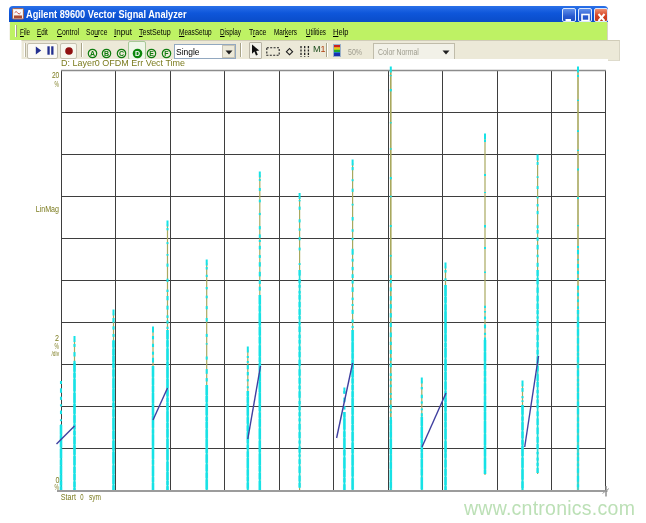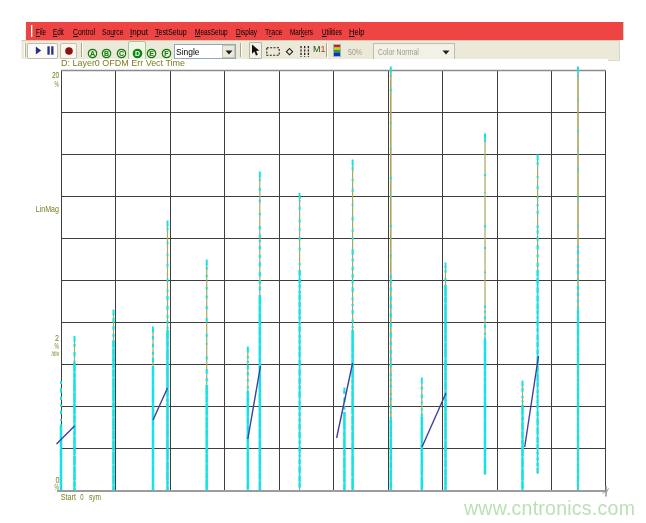--- a/index.html
+++ b/index.html
@@ -9,34 +9,54 @@
   .titlebar{position:absolute;left:0;top:0;width:599px;height:15.5px;
      background:linear-gradient(#2a70e8 0%,#0e56da 45%,#0a4cc8 100%);
      border-radius:4px 4px 0 0;}
   .ticon{position:absolute;left:3px;top:2px;width:12px;height:12px;}
   .ttext{position:absolute;left:17px;top:1.5px;color:#ffffff;font-size:11px;font-weight:bold;
      white-space:nowrap;transform:scaleX(0.835);transform-origin:0 0;}
   .tbtns{position:absolute;right:0.5px;top:2px;height:13.5px;display:flex;gap:1.5px;}
   .tbtn{width:14.5px;height:13.5px;border:1px solid #dce8fc;border-radius:2px;box-sizing:border-box;
      background:linear-gradient(#6090ea, #2a5ad0 60%, #1e4ec0);position:relative;overflow:hidden;}
   .tbtn.close{background:linear-gradient(#ef9070,#d64224 55%,#c03a1e);width:14px;}
-  .menubar{position:absolute;left:16px;top:15.5px;width:597px;height:18px;background:#ef4444;
+  .menubar{position:absolute;left:0;top:15.5px;width:597px;height:18px;background:#bef264;
      border-left:1px solid #f5f4ec;border-right:1px solid #d8d5c4;font-size:9.5px;color:#000;}
   .mgrip{position:absolute;left:4.5px;top:3px;bottom:3px;width:1px;
      border-left:1px solid #ffffff;background:#a8a488;}
   .mitems{position:absolute;left:0px;top:4.5px;width:580px;height:12px;}
   .toolbar{position:absolute;left:12px;top:33.5px;width:597px;height:19px;background:#ece9d8;
      border-top:1px solid #d0ccb8;border-left:1px solid #f5f4ec;border-right:1px solid #d8d5c4;border-bottom:1px solid #dedbcc;}
   .client{position:absolute;left:0;top:52.5px;width:599px;height:446px;background:#ffffff;}
   .wm{position:absolute;left:464px;top:497px;font-size:19.5px;color:#bce0b6;letter-spacing:0.25px;text-align:center;}
   svg.chart{position:absolute;left:0;top:0;}
 </style>
 </head>
 <body>
 <div class="win">
+  <div class="titlebar">
+    <svg class="ticon" viewBox="0 0 12 12">
+      <rect x="0.5" y="0.5" width="11" height="10.5" rx="1" fill="#ece8e0" stroke="#a86858"></rect>
+      <rect x="1.8" y="1.8" width="8.4" height="5" fill="#f8fbff"></rect>
+      <path d="M2 7.5 h8 v2.8 h-8 z" fill="#aa4a34"></path>
+      <path d="M2.6 4.8 q1.5 -2.6 3 0 q1.5 2.6 3 0" fill="none" stroke="#c04030" stroke-width="0.9"></path>
+    </svg>
+    <div class="ttext">Agilent 89600 Vector Signal Analyzer</div>
+    <div class="tbtns">
+      <div class="tbtn"><svg width="13" height="11" viewBox="0 0 13 11">
+            <rect x="2.5" y="7" width="5.5" height="2.2" fill="#fff"></rect>
+          </svg></div>
+      <div class="tbtn"><svg width="13" height="11" viewBox="0 0 13 11">
+            <rect x="3" y="2.5" width="7" height="6" fill="none" stroke="#fff" stroke-width="1.6"></rect>
+          </svg></div>
+      <div class="tbtn close"><svg width="13" height="11" viewBox="0 0 13 11">
+            <path d="M3.5 2 L9.5 9 M9.5 2 L3.5 9" stroke="#fff" stroke-width="2"></path>
+          </svg></div>
+    </div>
+  </div>
   <div class="menubar">
     <div class="mgrip"></div>
     <div class="mitems">
         <span style="position:absolute;left:9.7px;top:0;transform:scaleX(0.66);transform-origin:0 0;white-space:nowrap;"><u>F</u>ile</span>
         <span style="position:absolute;left:26.700000000000003px;top:0;transform:scaleX(0.66);transform-origin:0 0;white-space:nowrap;"><u>E</u>dit</span>
         <span style="position:absolute;left:47.3px;top:0;transform:scaleX(0.72);transform-origin:0 0;white-space:nowrap;"><u>C</u>ontrol</span>
         <span style="position:absolute;left:75.8px;top:0;transform:scaleX(0.71);transform-origin:0 0;white-space:nowrap;">So<u>u</u>rce</span>
         <span style="position:absolute;left:104.2px;top:0;transform:scaleX(0.85);transform-origin:0 0;white-space:nowrap;"><u>I</u>nput</span>
         <span style="position:absolute;left:128.8px;top:0;transform:scaleX(0.75);transform-origin:0 0;white-space:nowrap;"><u>T</u>estSetup</span>
         <span style="position:absolute;left:168.7px;top:0;transform:scaleX(0.68);transform-origin:0 0;white-space:nowrap;"><u>M</u>easSetup</span>

